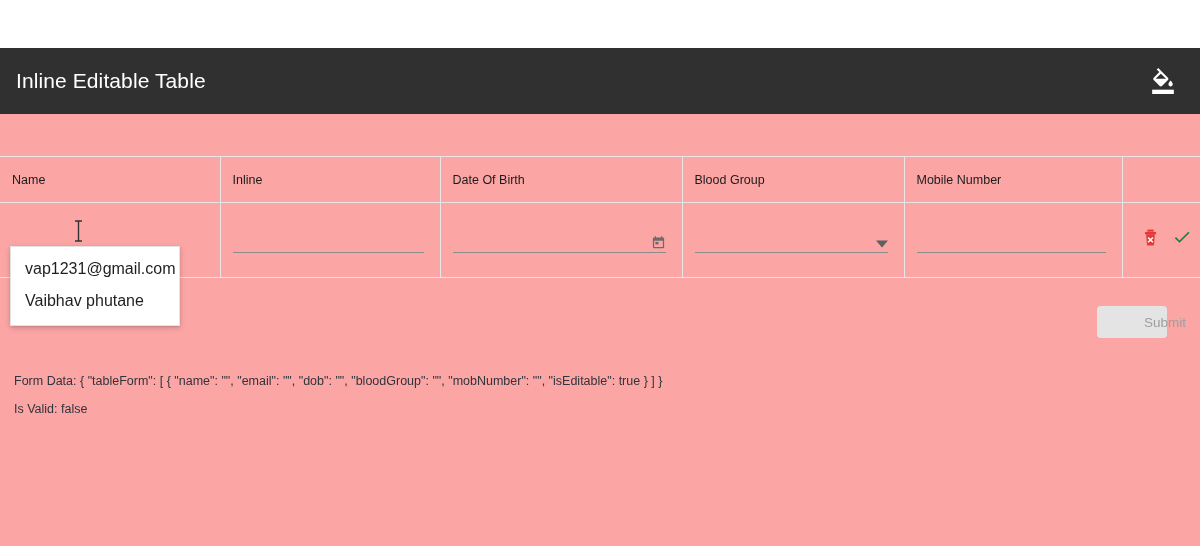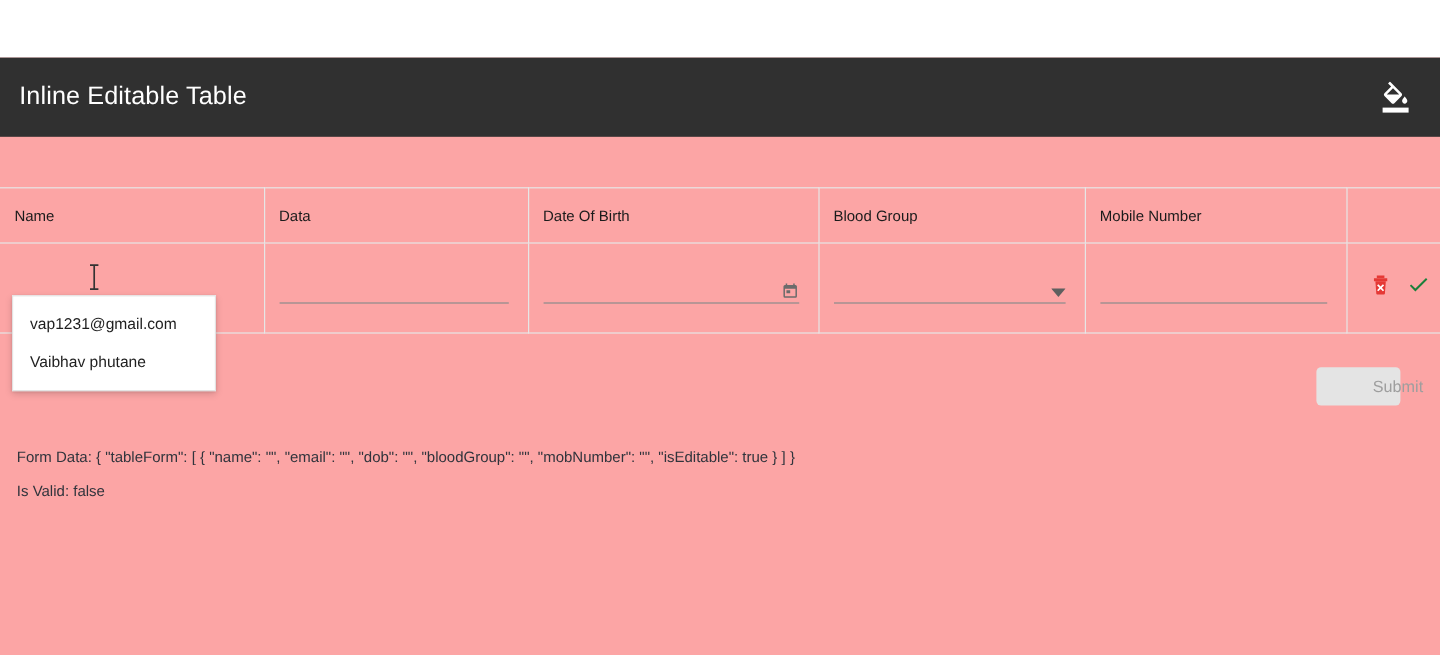--- a/index.html
+++ b/index.html
@@ -106,21 +106,21 @@
     background: #ffffff;
     border: 1px solid #e3e3e3;
     box-shadow: 0 2px 6px rgba(0,0,0,.16), 0 1px 2px rgba(0,0,0,.10);
     z-index: 40;
     padding: 6px 0 8px 0;
   }
   .ac-option {
     height: 32px;
     display: flex; align-items: center;
     padding: 0 14px;
-    font-size: 13px;
+    font-size: 16px;
     color: #1f1f1f;
     cursor: pointer;
     white-space: nowrap;
   }
 
   
   .debug {
     position: absolute;
     left: 14px;
     font-size: 12.5px;
@@ -176,21 +176,21 @@
         <col class="col-name">
           <col class="col-email">
           <col class="col-dob">
         <col class="col-blood">
           <col class="col-mobile">
           <col class="col-act">
       </colgroup>
       <thead>
         <tr>
           <th>Name</th>
-          <th>Data</th>
+          <th>Inline</th>
           <th>Date Of Birth</th>
           <th>Blood Group</th>
           <th>Mobile Number</th>
           <th></th>
         </tr>
       </thead>
       <tbody>
         <tr>
 
           <td>

